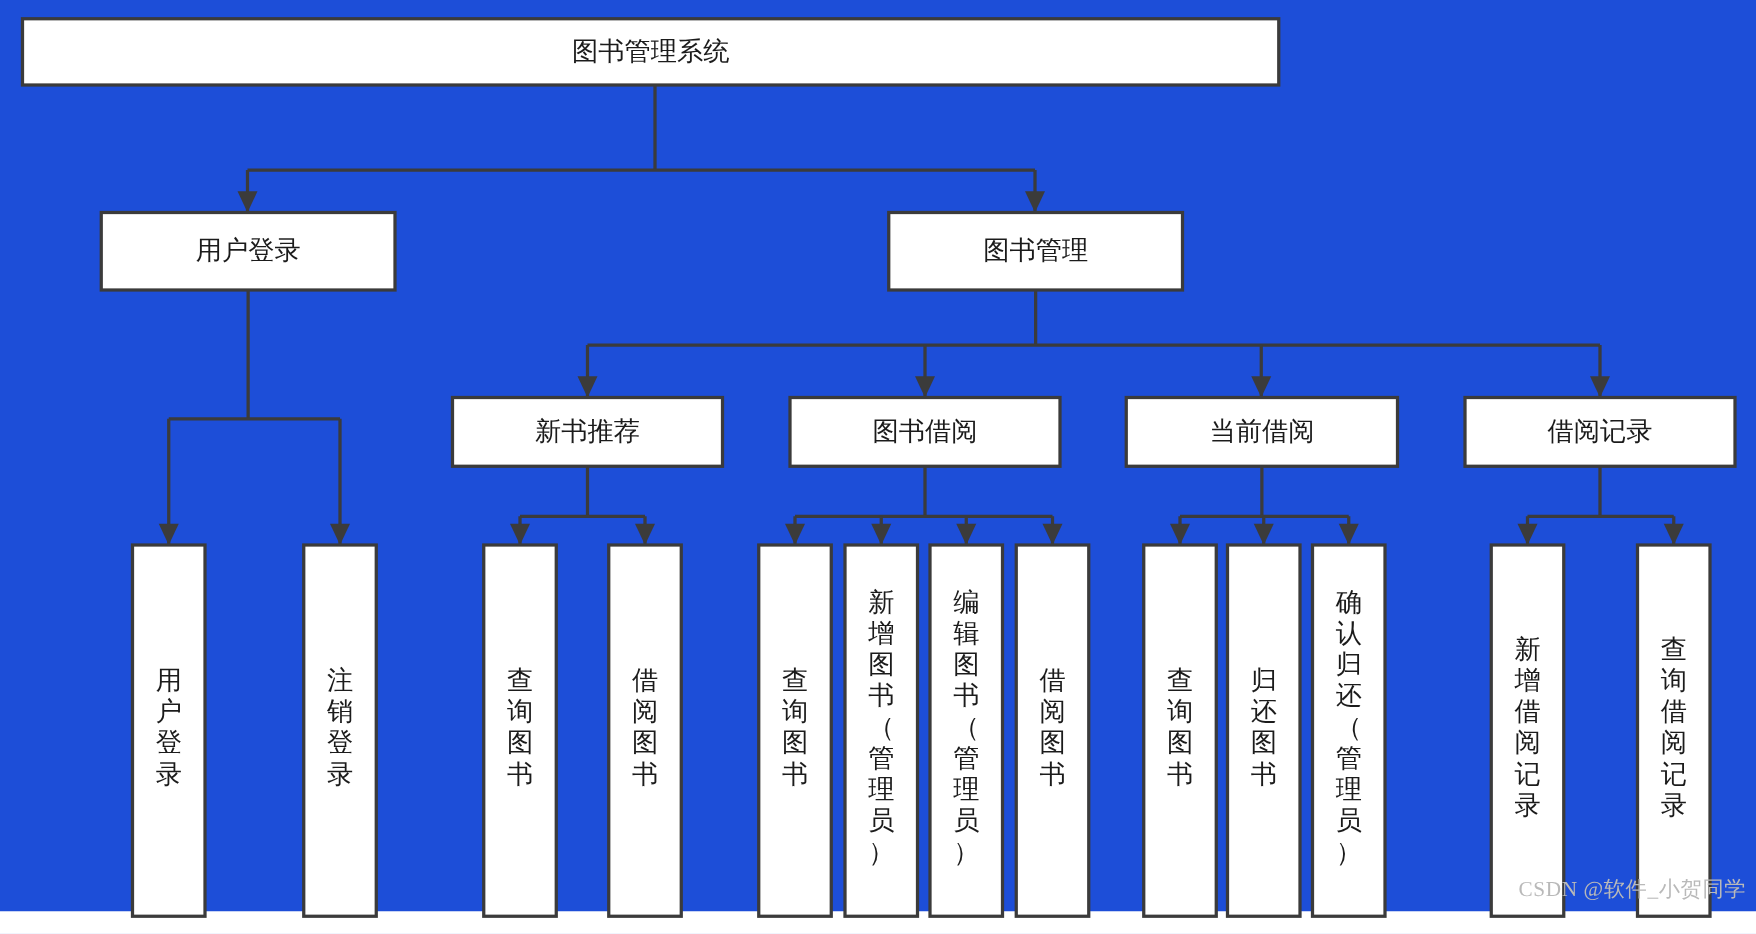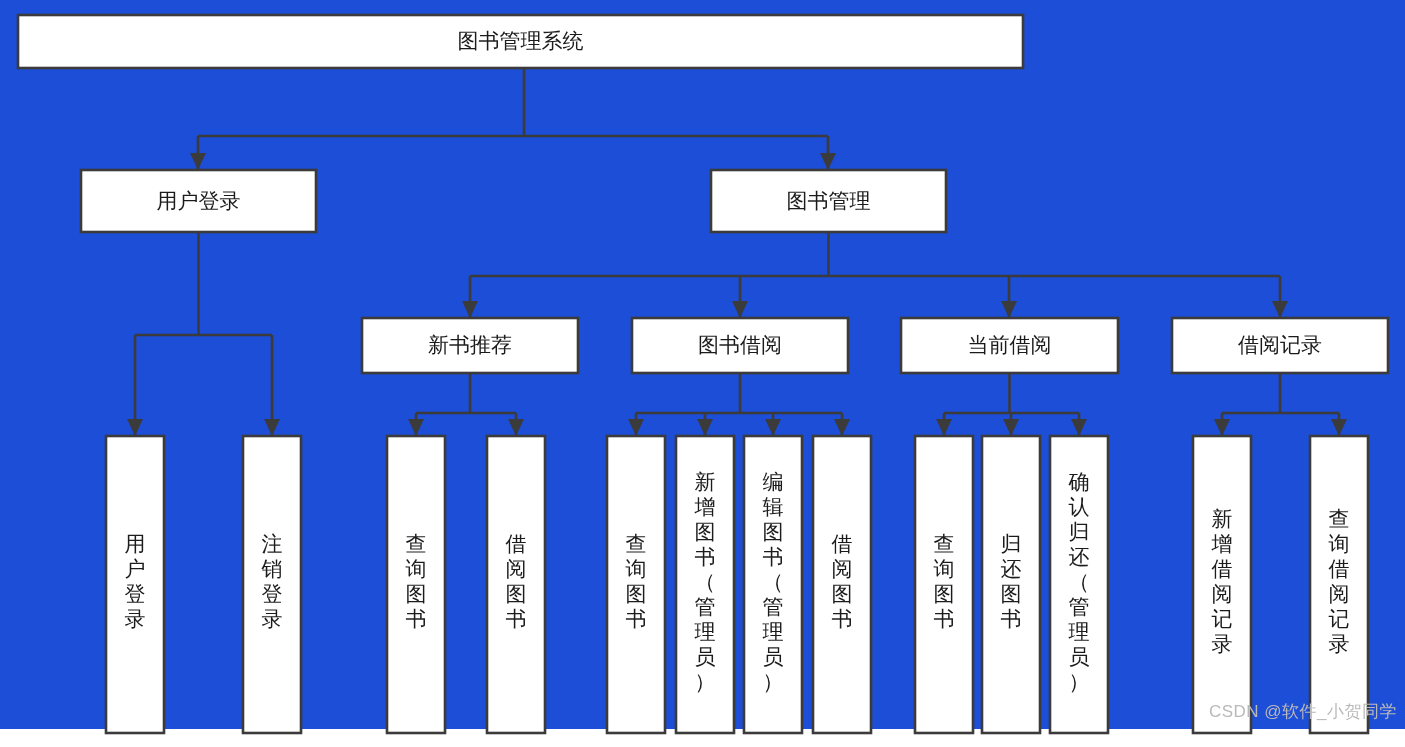--- a/index.html
+++ b/index.html
@@ -53,21 +53,21 @@
   .node-label-v {
     font-family: "Liberation Sans", "DejaVu Sans", sans-serif;
     font-size: 21px;
     fill: #1b1b1b;
     text-anchor: middle;
   }
   .watermark-text {
     position: absolute;
     right: 8px;
     bottom: 6px;
-    font-family: Liberation Sans, sans-serif;
+    font-family: Liberation Serif, serif;
     font-size: 17px;
     color: #b9b9b9;
     letter-spacing: 0.5px;
     white-space: nowrap;
     user-select: none;
   }
 </style>
 </head>
 <body>
 

